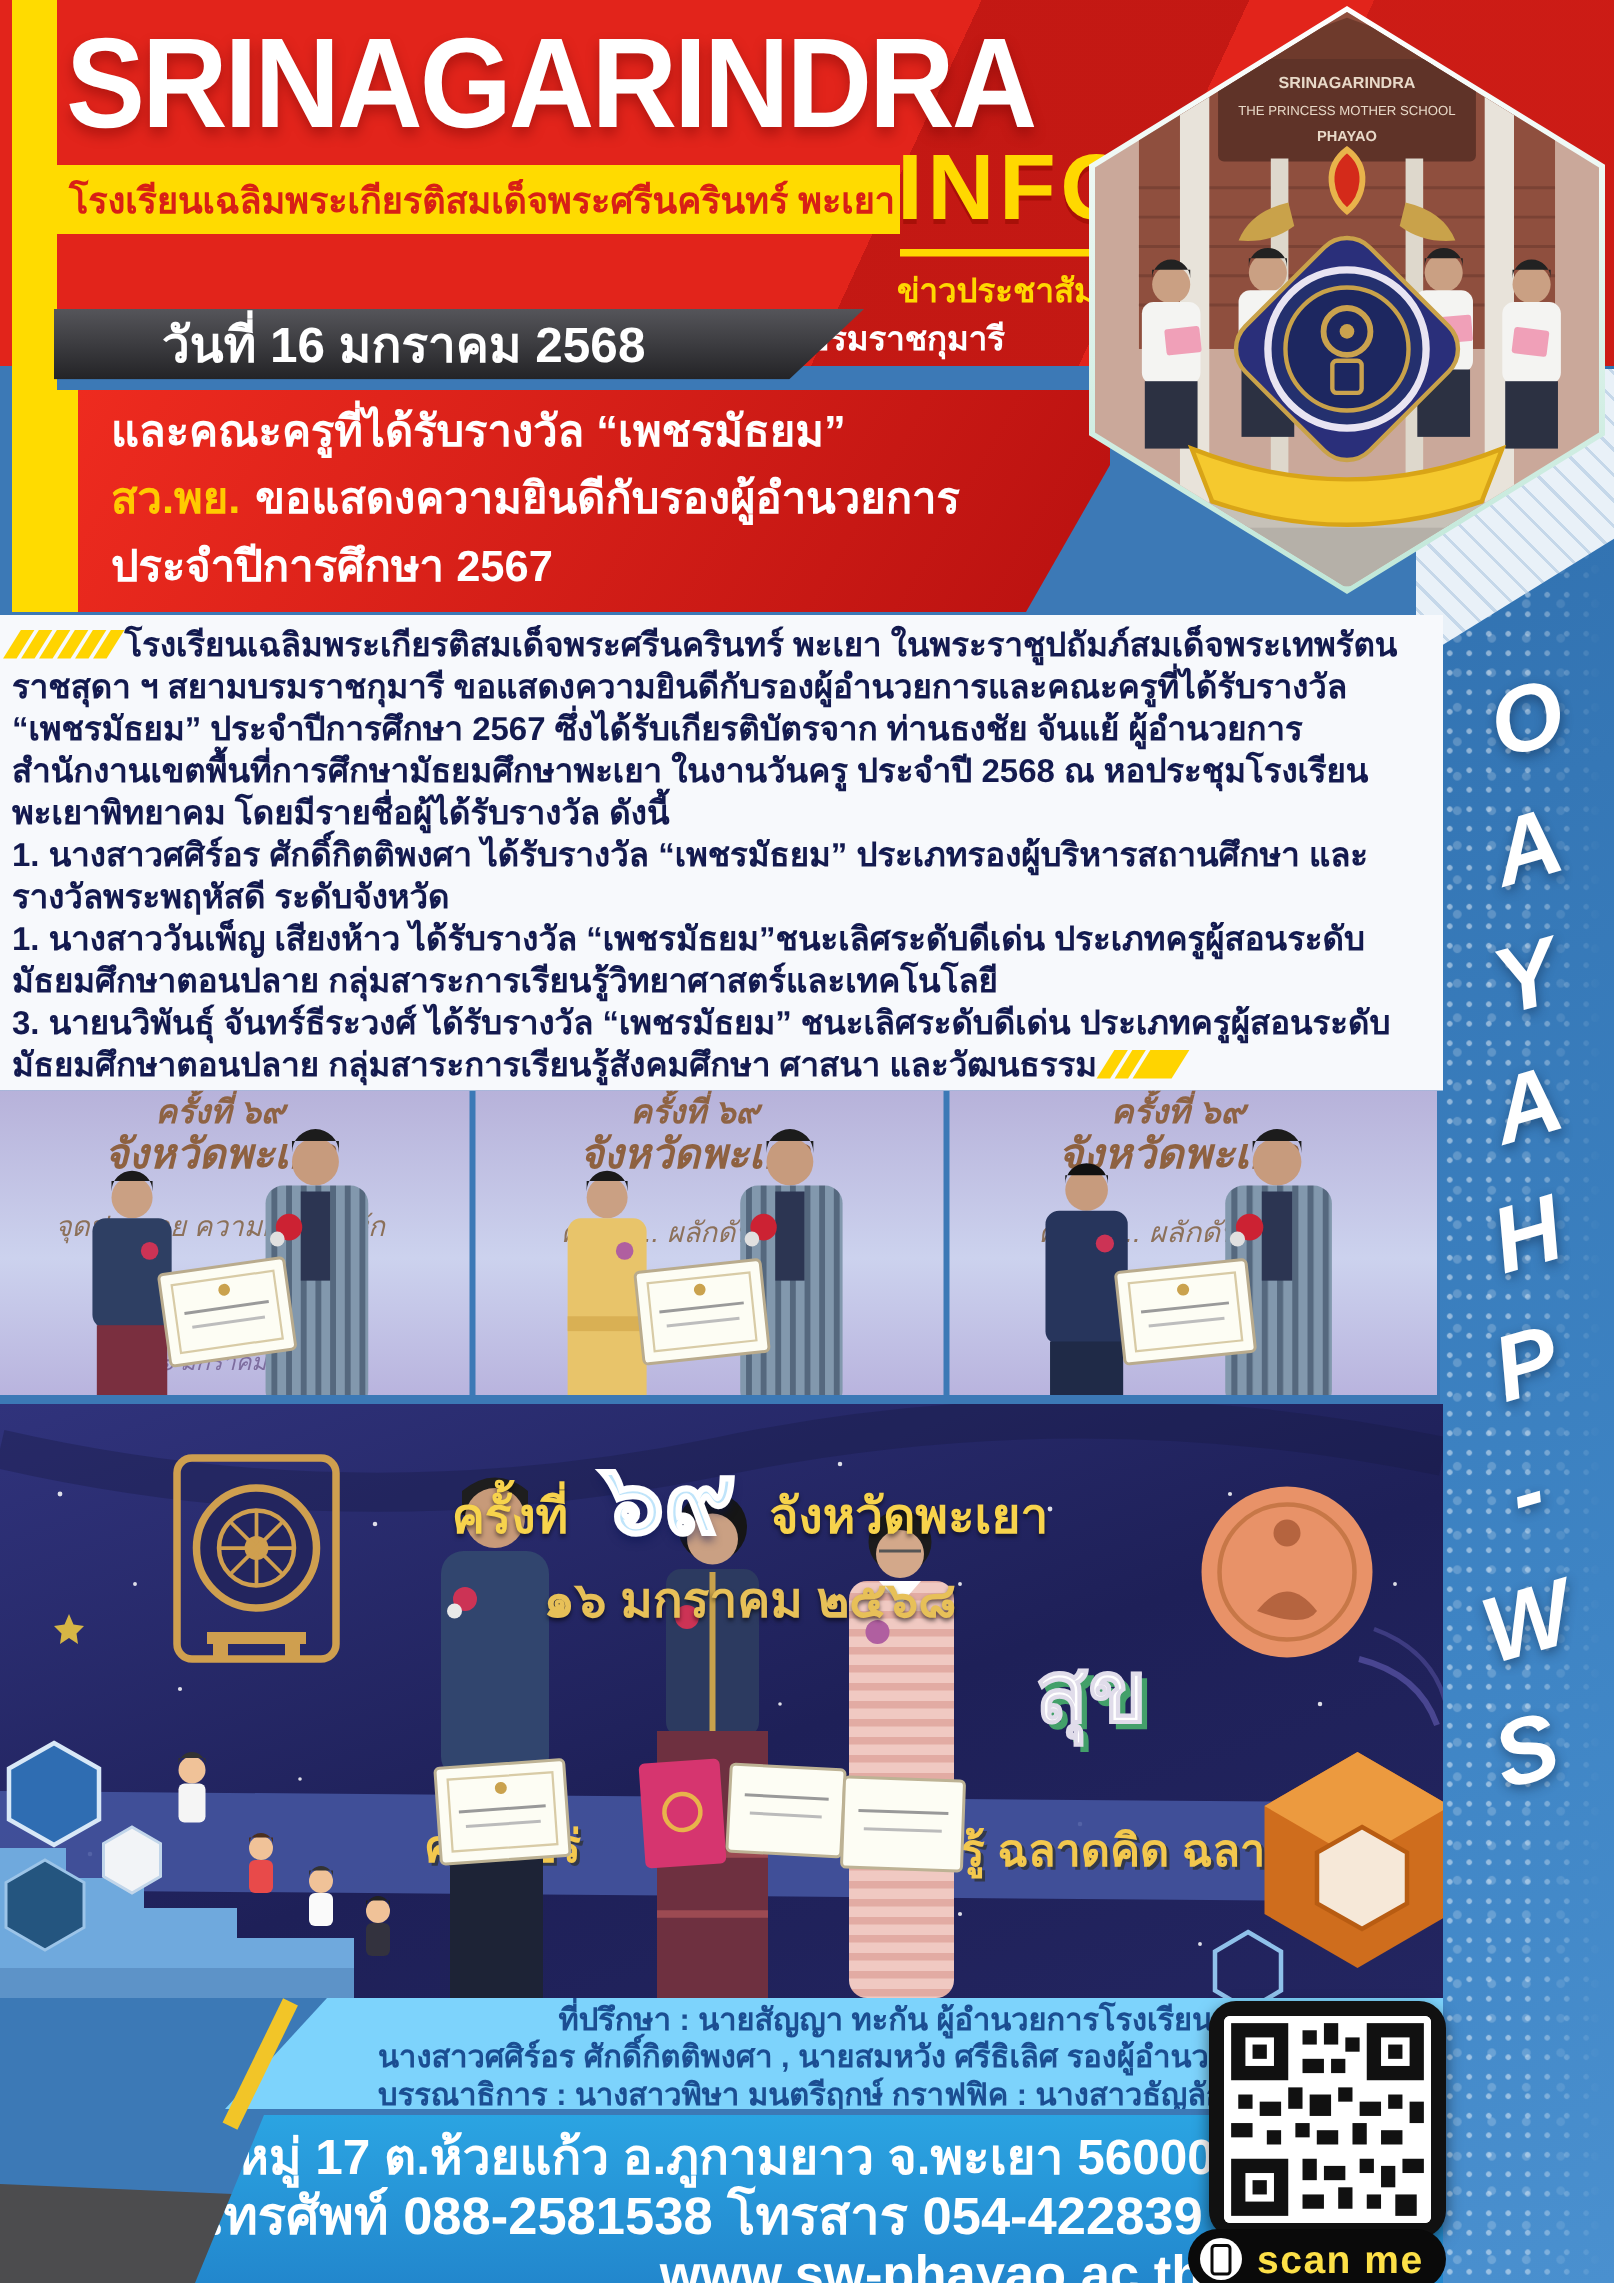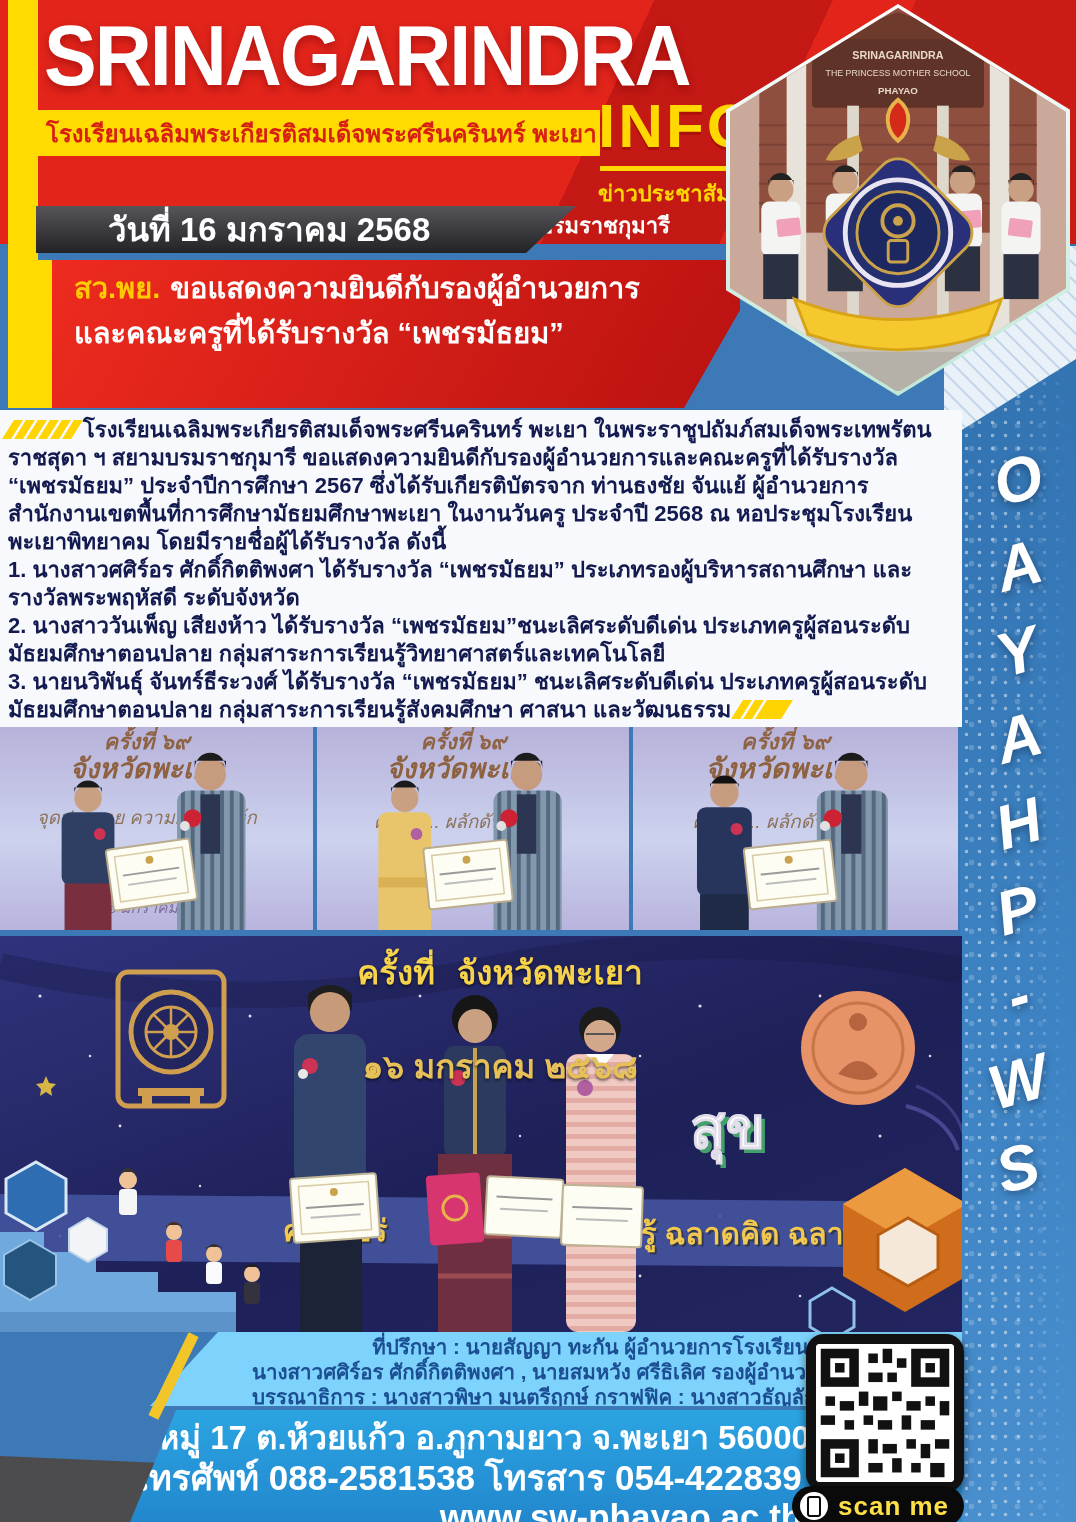--- a/index.html
+++ b/index.html
@@ -217,37 +217,38 @@
           <circle cx="172" cy="218" r="16" fill="none" stroke="#caa24e" stroke-width="4"></circle>
           <circle cx="172" cy="218" r="5" fill="#caa24e"></circle>
           <rect x="162" y="238" width="20" height="22" rx="3" fill="none" stroke="#caa24e" stroke-width="3"></rect>
           <path d="M66,298 q106,42 212,0 l-14,36 q-92,32 -184,0 z" fill="#f5c92e" stroke="#d8a417" stroke-width="3"></path>
         </g>
       </svg>
     </div>
   </div>
 
   <div class="announce">
+    <div class="ln">และคณะครูที่ได้รับรางวัล “เพชรมัธยม”</div>
     <div class="ln">
       <span class="pfx">สว.พย.</span><span>ขอแสดงความยินดีกับรองผู้อำนวยการ</span>
     </div>
-    <div class="ln">และคณะครูที่ได้รับรางวัล “เพชรมัธยม”</div>
+    <div class="ln">ประจำปีการศึกษา 2567</div>
   </div>
 
   <div class="bodyp">
     <p><span class="slashes">
           <i></i>
           <i></i>
           <i></i>
           <i></i>
           <i></i>
           <i></i>
         </span><span>โรงเรียนเฉลิมพระเกียรติสมเด็จพระศรีนครินทร์ พะเยา ในพระราชูปถัมภ์สมเด็จพระเทพรัตนราชสุดา ฯ สยามบรมราชกุมารี ขอแสดงความยินดีกับรองผู้อำนวยการและคณะครูที่ได้รับรางวัล “เพชรมัธยม” ประจำปีการศึกษา 2567 ซึ่งได้รับเกียรติบัตรจาก ท่านธงชัย จันแย้ ผู้อำนวยการสำนักงานเขตพื้นที่การศึกษามัธยมศึกษาพะเยา ในงานวันครู ประจำปี 2568 ณ หอประชุมโรงเรียนพะเยาพิทยาคม โดยมีรายชื่อผู้ได้รับรางวัล ดังนี้</span></p>
     <p>1. นางสาวศศิร์อร ศักดิ์กิตติพงศา ได้รับรางวัล “เพชรมัธยม” ประเภทรองผู้บริหารสถานศึกษา และรางวัลพระพฤหัสดี ระดับจังหวัด</p>
-    <p>2. นางสาววันเพ็ญ เสียงห้าว ได้รับรางวัล “เพชรมัธยม”ชนะเลิศระดับดีเด่น ประเภทครูผู้สอนระดับมัธยมศึกษาตอนปลาย กลุ่มสาระการเรียนรู้วิทยาศาสตร์และเทคโนโลยี</p>
+    <p>1. นางสาววันเพ็ญ เสียงห้าว ได้รับรางวัล “เพชรมัธยม”ชนะเลิศระดับดีเด่น ประเภทครูผู้สอนระดับมัธยมศึกษาตอนปลาย กลุ่มสาระการเรียนรู้วิทยาศาสตร์และเทคโนโลยี</p>
     <p><span>3. นายนวิพันธุ์ จันทร์ธีระวงศ์ ได้รับรางวัล “เพชรมัธยม” ชนะเลิศระดับดีเด่น ประเภทครูผู้สอนระดับมัธยมศึกษาตอนปลาย กลุ่มสาระการเรียนรู้สังคมศึกษา ศาสนา และวัฒนธรรม</span><span class="endmark">
           <i></i>
           <i></i>
           <i class="blk"></i>
         </span></p>
   </div>
 
   <div class="photo" id="ph1">
     <svg viewBox="0 0 320 205" preserveAspectRatio="none">
       <defs>
@@ -502,20 +503,21 @@
       </g>
       <g>
         <path d="M905,232 l62,36 v72 l-62,36 -62,-36 v-72 z" fill="#cf6d1d"></path>
         <path d="M905,232 l62,36 -62,36 -62,-36 z" fill="#ec9a3f"></path>
         <path d="M908,282 l30,17 v34 l-30,17 -30,-17 v-34 z" fill="#f6e8d8" stroke="#b85c12" stroke-width="3"></path>
         <path d="M832,352 l22,13 v26 l-22,13 -22,-13 v-26 z" fill="none" stroke="#8fc1ea" stroke-width="3"></path>
       </g>
     </svg>
     <div class="bp-titles">
       <span class="bp-pre">ครั้งที่</span>
+      <span class="bp-num">๖๙</span>
       <span class="bp-loc">จังหวัดพะเยา</span>
     </div>
     <div class="bp-date">๑๖ มกราคม ๒๕๖๘</div>
   </div>
 
   <div class="f-gray"></div>
   <div class="y-stripe"></div>
   <div class="credits">
     <div>ที่ปรึกษา : นายสัญญา ทะกัน  ผู้อำนวยการโรงเรียน</div>
     <div>นางสาวศศิร์อร ศักดิ์กิตติพงศา , นายสมหวัง ศรีธิเลิศ รองผู้อำนวยการโรงเรียน</div>

